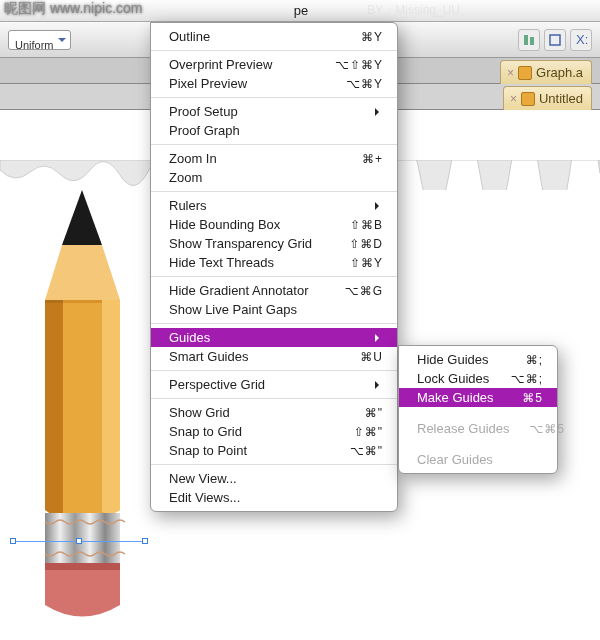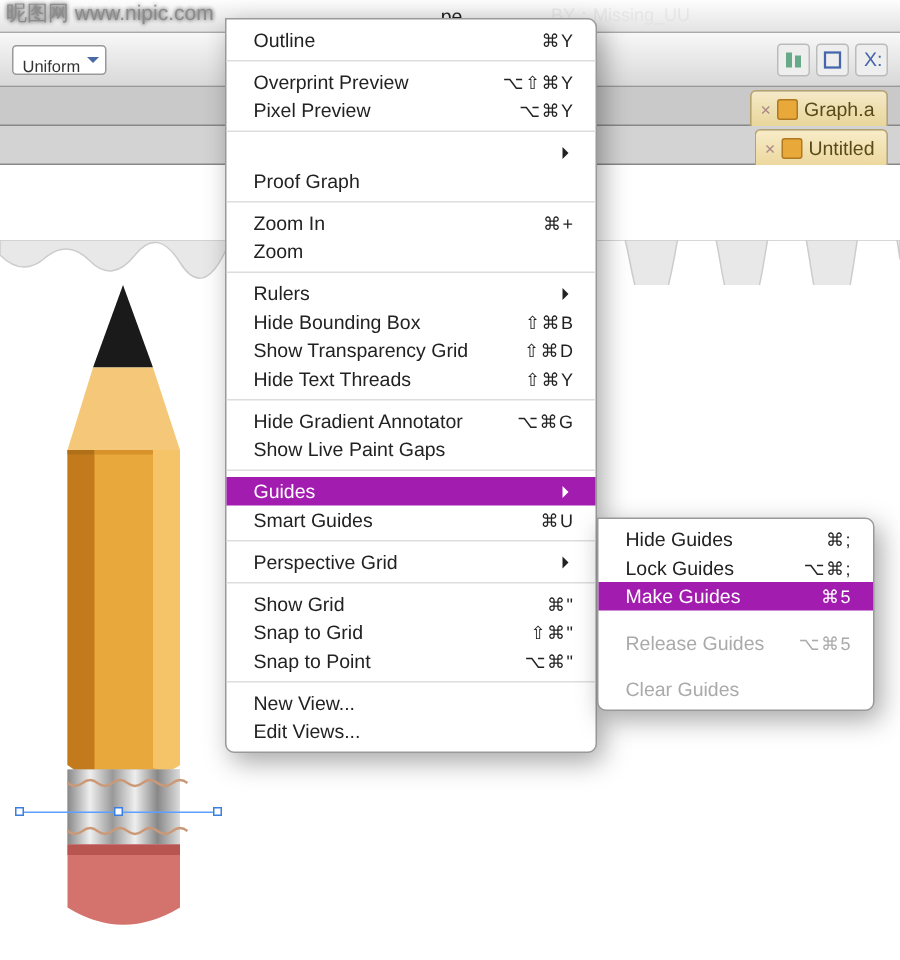--- a/index.html
+++ b/index.html
@@ -34,34 +34,34 @@
 
   
   .pencil { position:absolute; left:35px; top:190px; width:95px; height:430px; }
 
   
   .wm1 { position:absolute; left:4px; top:0px; color:#737373; font-size:14px; text-shadow:0 0 3px #000; opacity:.8; z-index:5; }
   .wm2 { position:absolute; right:140px; top:2px; color:#ddd; font-size:12px; opacity:.6; z-index:5; }
 
   
   .menu { position:absolute; background:#fff; border:1px solid #999; box-shadow: 4px 6px 18px rgba(0,0,0,.35); border-radius: 0 6px 6px 6px; padding: 4px 0; }
-  .menu.main { left:150px; top:12px; width:248px; z-index:20; }
+  .menu.main { left:150px; top:22px; width:248px; z-index:20; }
   .menu .row { display:flex; align-items:center; height:19px; padding:0 14px 0 18px; color:#222; }
   .menu .row .lbl { flex:1; white-space:nowrap; }
   .menu .row .sc { color:#222; font-size:12px; margin-left:20px; letter-spacing:1px; }
   .menu .row.sel { background:#a21caf; color:#fff; }
   .menu .row.sel .sc { color:#fff; }
   .menu .row.dis { color:#aaa;margin-top:12px; }
   .menu .row.dis .sc { color:#aaa; }
   .menu .row .arrow { margin-left:auto; }
   .menu .row .arrow::after { content:""; border:4px solid transparent; border-left-color:#222; display:inline-block; }
   .menu .row.sel .arrow::after { border-left-color:#fff; }
   .menu hr { border:none; border-top:1px solid #ddd; margin:4px 0; }
 
-  .menu.sub { left:398px; top:345px; width:185px; z-index:21; }
+  .menu.sub { left:398px; top:345px; width:160px; z-index:21; }
 
   
   .selline { position:absolute; left:12px; top:541px; width:134px; height:1px; background:#5aa0ff; z-index:3; }
   .selh { position:absolute; width:6px; height:6px; background:#fff; border:1px solid #3a7fe0; z-index:3; }
 </style>
 </head>
 <body>
 
 <div class="wm1">昵图网 www.nipic.com</div>
 <div class="wm2">BY：Missing_UU</div>
@@ -162,20 +162,21 @@
     <div class="row">
       <span class="lbl">Overprint Preview</span>
       <span class="sc">⌥⇧⌘Y</span>
     </div>
     <div class="row">
       <span class="lbl">Pixel Preview</span>
       <span class="sc">⌥⌘Y</span>
     </div>
     <hr>
     <div class="row">
+      <span class="lbl">Proof Setup</span>
       <span class="arrow"></span>
     </div>
     <div class="row">
       <span class="lbl">Proof Graph</span>
     </div>
     <hr>
     <div class="row">
       <span class="lbl">Zoom In</span>
       <span class="sc">⌘+</span>
     </div>

